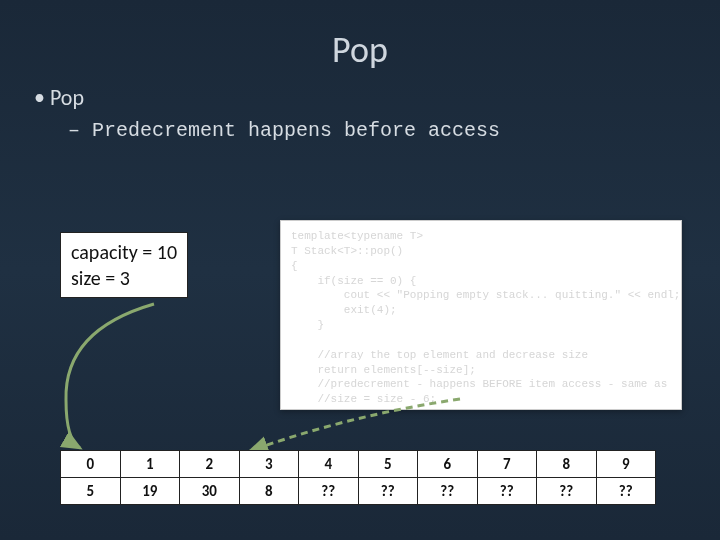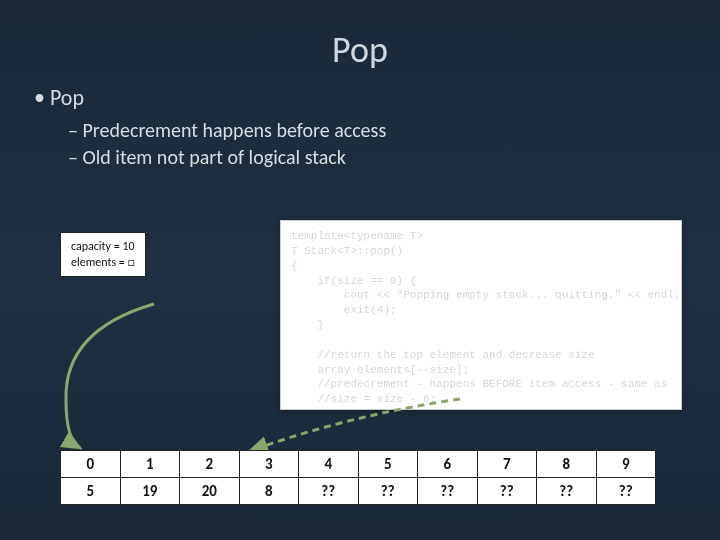--- a/index.html
+++ b/index.html
@@ -18,31 +18,31 @@
     color: #cfd6de;
     padding-top: 28px;
     font-weight: 400;
   }
   .bullets {
     padding-left: 34px;
     padding-top: 12px;
   }
   .b1 { font-size: 22px; color: #d6dce2; }
   .b1::before { content: "• "; }
-  .b2-group { padding-left: 34px; padding-top: 6px; }
+  .b2-group { padding-left: 34px; padding-top: 6px; font-family: Liberation Mono, monospace; }
   .b2 { font-size: 20px; color: #d6dce2; line-height: 1.35; }
   .b2::before { content: "– "; }
   .statebox {
     position: absolute;
     left: 60px; top: 232px;
     background: #fff;
     color: #111;
     border: 1.5px solid #222;
     padding: 6px 10px;
-    font-size: 12px;
+    font-size: 20px;
     line-height: 1.3;
   }
   .stateline::after { content: ""; }
   .statebox .withptr::after { content: " \25A1"; font-size: 12px; }
   .codebox {
     position: absolute;
     left: 280px; top: 220px;
     width: 402px; height: 190px;
     background: #fff;
     border: 1px solid #ccc;
@@ -88,39 +88,38 @@
 </style>
 </head>
 <body>
 
 <div class="title">Pop</div>
 
 <div class="bullets">
   <div class="b1">Pop</div>
   <div class="b2-group">
     <div class="b2">Predecrement happens before access</div>
-    <div class="b2">Old item not part of logical stack</div>
   </div>
 </div>
 
 <div class="statebox">
   <div class="stateline">capacity = 10</div>
-  <div class="stateline withptr">elements =</div>
+  <div class="stateline">size = 3</div>
 </div>
 
 <div class="codebox"><span class="dim">template&lt;typename T&gt;</span>
 <span class="dim">T Stack&lt;T&gt;::pop()</span>
 <span class="dim">{</span>
 <span class="dim">    if(size == 0) {</span>
 <span class="dim">        cout &lt;&lt; "Popping empty stack... quitting." &lt;&lt; endl;</span>
 <span class="dim">        exit(4);</span>
 <span class="dim">    }</span>
 <span class="dim"></span>
-<span class="dim">    //return the top element and decrease size</span>
-<span class="dim">    array elements[--size];</span>
+<span class="dim">    //array the top element and decrease size</span>
+<span class="dim">    return elements[--size];</span>
 <span class="dim">    //predecrement - happens BEFORE item access - same as</span>
 <span class="dim">    //size = size - 6;</span>
 <span class="dim">    //return elements[size];</span>
 </div>
 
 <svg class="arrow-solid" style="left:54px; top:300px; width:120px; height:160px;">
   <defs>
     <marker id="ah1" markerWidth="10" markerHeight="10" refX="6" refY="3" orient="auto">
       <path d="M0,0 L7,3 L0,6 Z" fill="#8aa86e"></path>
     </marker>
@@ -148,21 +147,21 @@
       <td>4</td>
       <td>5</td>
       <td>6</td>
       <td>7</td>
       <td>8</td>
       <td>9</td>
     </tr>
     <tr>
       <td>5</td>
       <td>19</td>
-      <td>20</td>
+      <td>30</td>
       <td>8</td>
       <td>??</td>
       <td>??</td>
       <td>??</td>
       <td>??</td>
       <td>??</td>
       <td>??</td>
     </tr>
   </tbody>
     </table>

